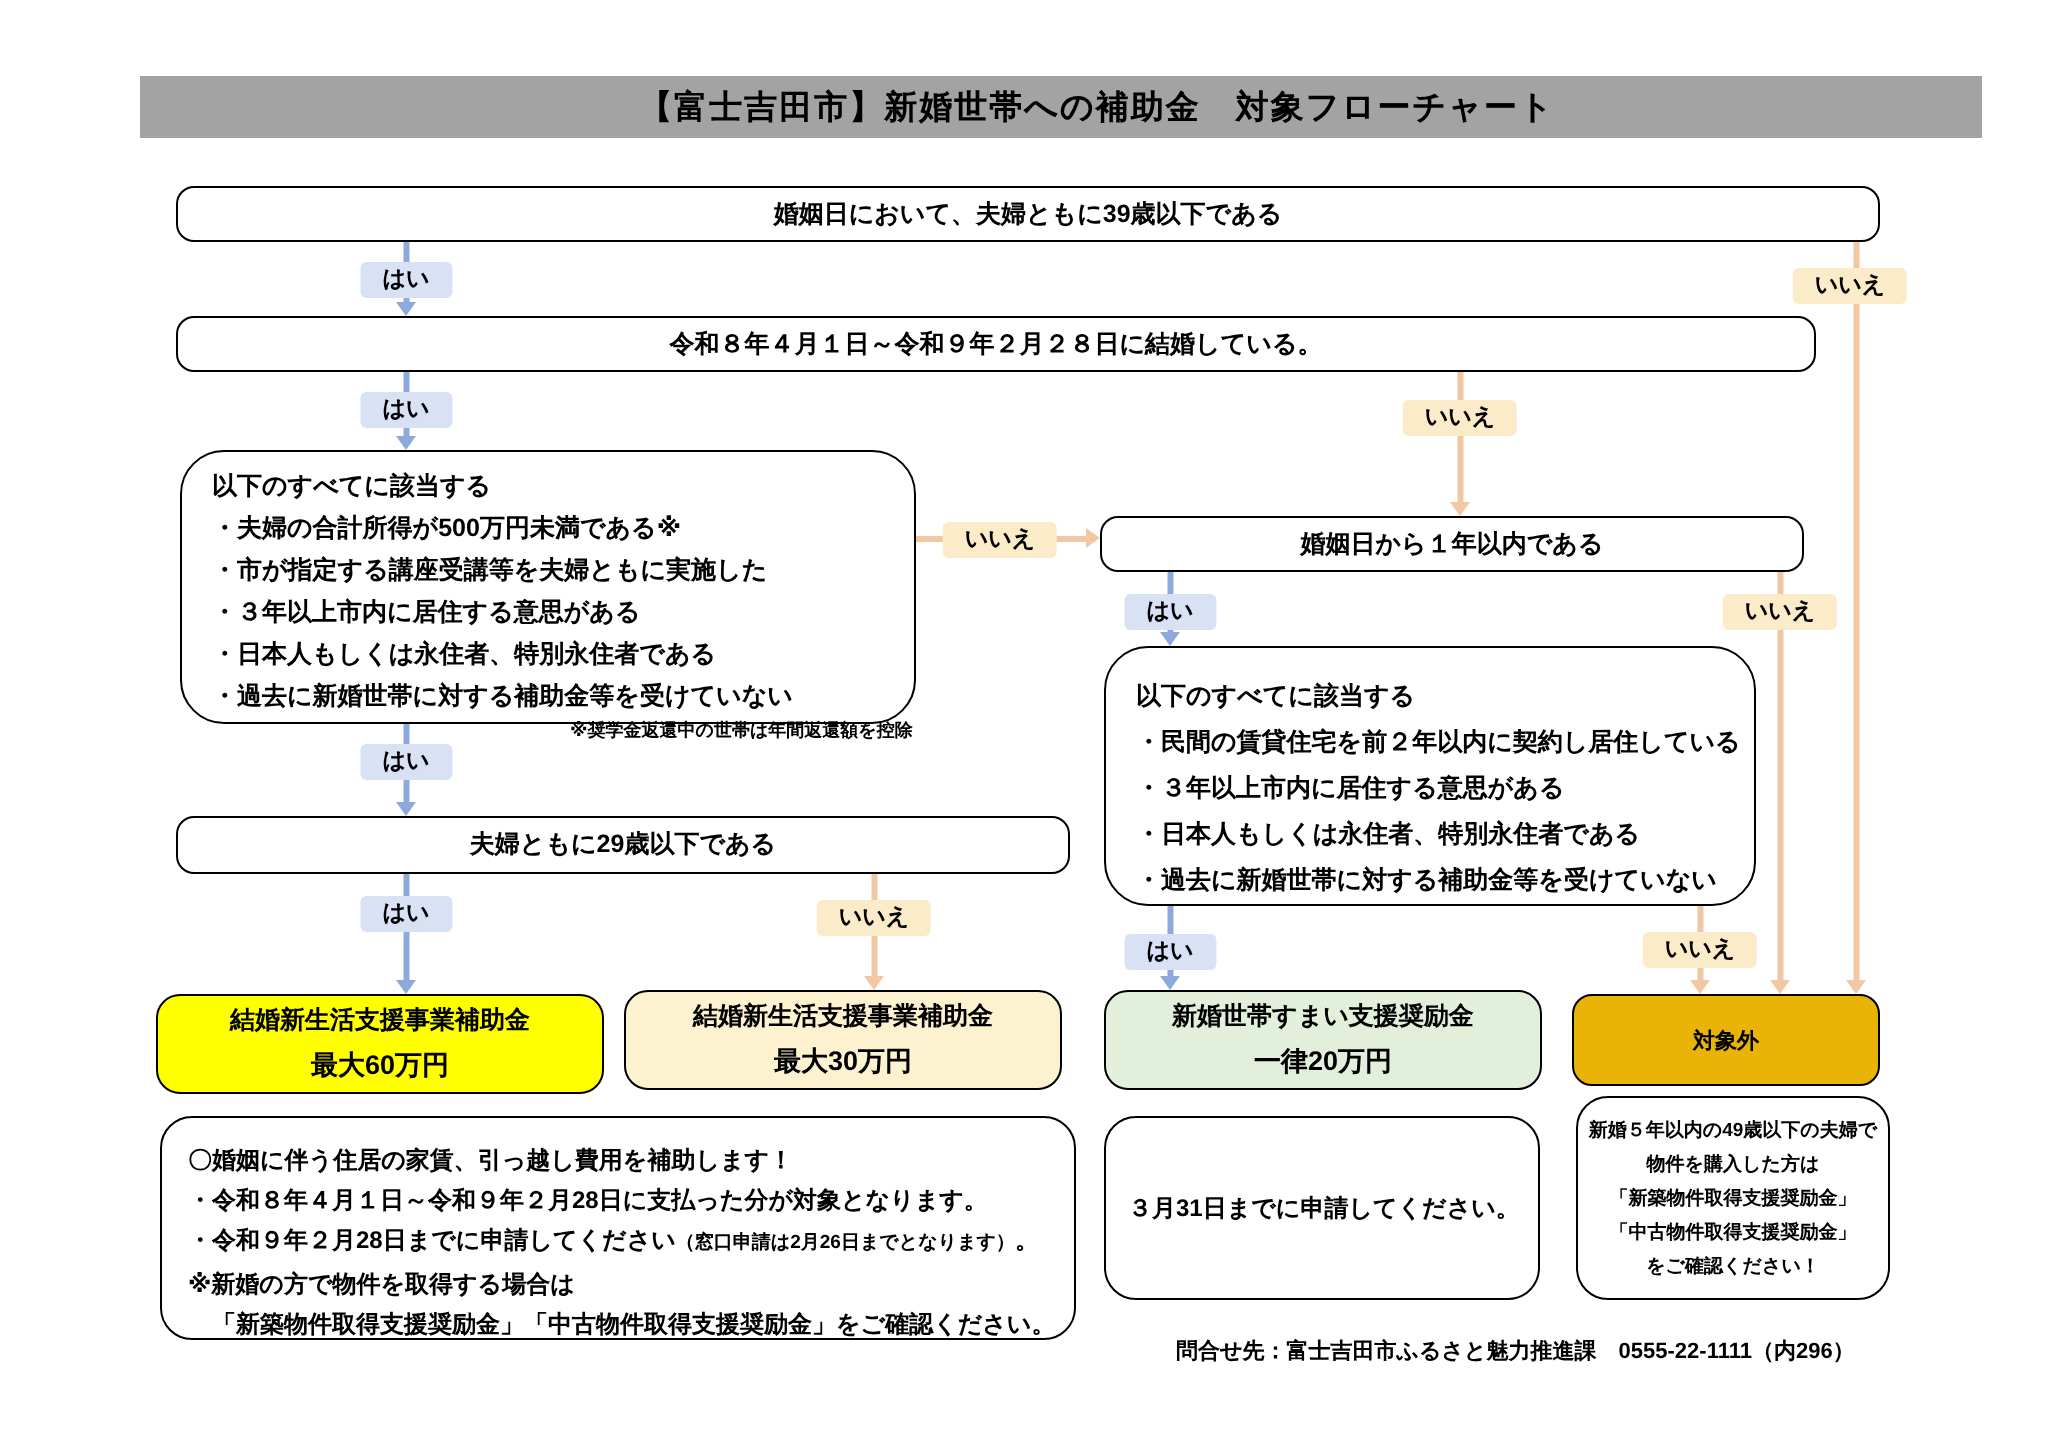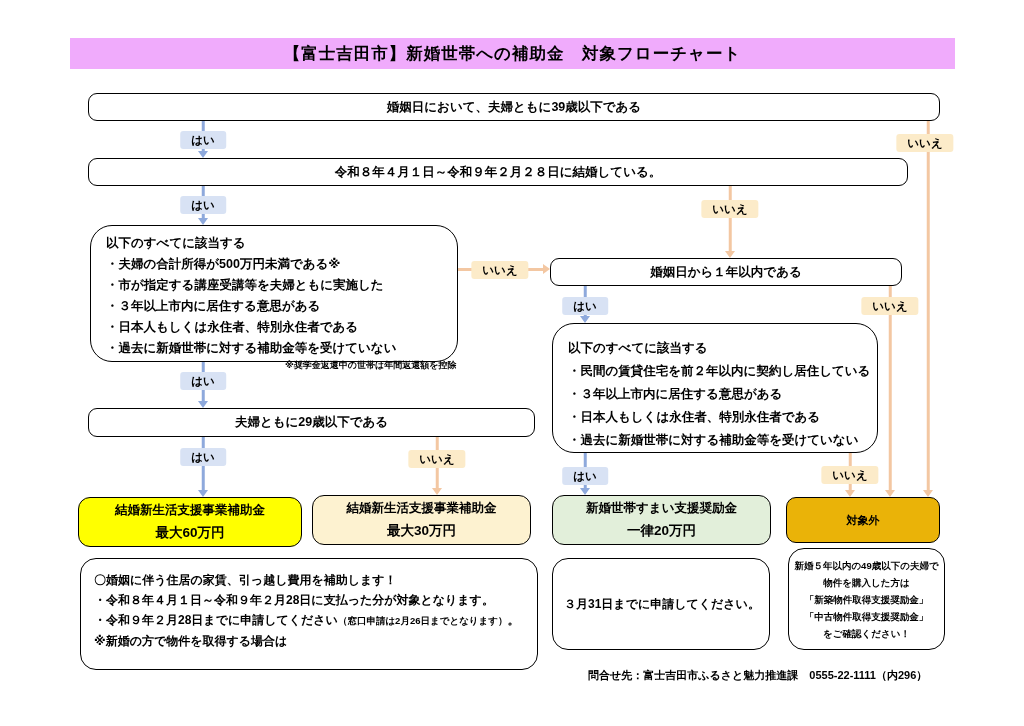--- a/index.html
+++ b/index.html
@@ -3,21 +3,21 @@
 <meta charset="utf-8">
 <style>
   html,body{margin:0;padding:0;background:#ffffff;}
   .canvas{
     position:relative;width:1024px;height:726px;background:#ffffff;
     font-family:"Liberation Sans","DejaVu Sans",sans-serif;
     font-weight:700;color:#000;overflow:hidden;
   }
   .header{
     position:absolute;left:70px;top:38px;width:885px;height:31px;
-    background:#f0abfc;display:flex;align-items:center;justify-content:center;
+    background:#a3a3a3;display:flex;align-items:center;justify-content:center;padding-left:36px;
   }
   .header span{font-size:16.5px;letter-spacing:1px;}
   .box{
     position:absolute;background:#fff;border:1.4px solid #000;
     box-sizing:border-box;z-index:2;
   }
   .qbox{
     border-radius:9px;display:flex;align-items:center;justify-content:center;
     text-align:center;font-size:12.5px;
   }
@@ -156,20 +156,21 @@
 
   <div class="box resultbox" style="left:786px;top:497px;width:154px;height:46px;background:#eab308;border-radius:10px">
     <div style="font-size:11px">対象外</div>
   </div>
 
   <div class="box infobox" style="left:80px;top:558px;width:458px;height:112px;padding:11px 0 16px 13px;font-size:12px;line-height:20px">
     <div>〇婚姻に伴う住居の家賃、引っ越し費用を補助します！</div>
     <div>・令和８年４月１日～令和９年２月28日に支払った分が対象となります。</div>
     <div><span>・令和９年２月28日までに申請してください</span><span class="smallparen">（窓口申請は2月26日までとなります）</span><span>。</span></div>
     <div>※新婚の方で物件を取得する場合は</div>
+    <div>　「新築物件取得支援奨励金」「中古物件取得支援奨励金」をご確認ください。</div>
   </div>
 
   <div class="box infobox" style="left:552px;top:558px;width:218px;height:92px;display:flex;flex-direction:column;justify-content:center;padding-left:11px;font-size:12px;line-height:24px">
     <div>３月31日までに申請してください。</div>
   </div>
 
   <div class="box infobox" style="left:788px;top:548px;width:157px;height:102px;display:flex;flex-direction:column;justify-content:center;align-items:center;text-align:center;font-size:9.5px;line-height:17px">
     <div>新婚５年以内の49歳以下の夫婦で</div>
     <div>物件を購入した方は</div>
     <div>「新築物件取得支援奨励金」</div>

